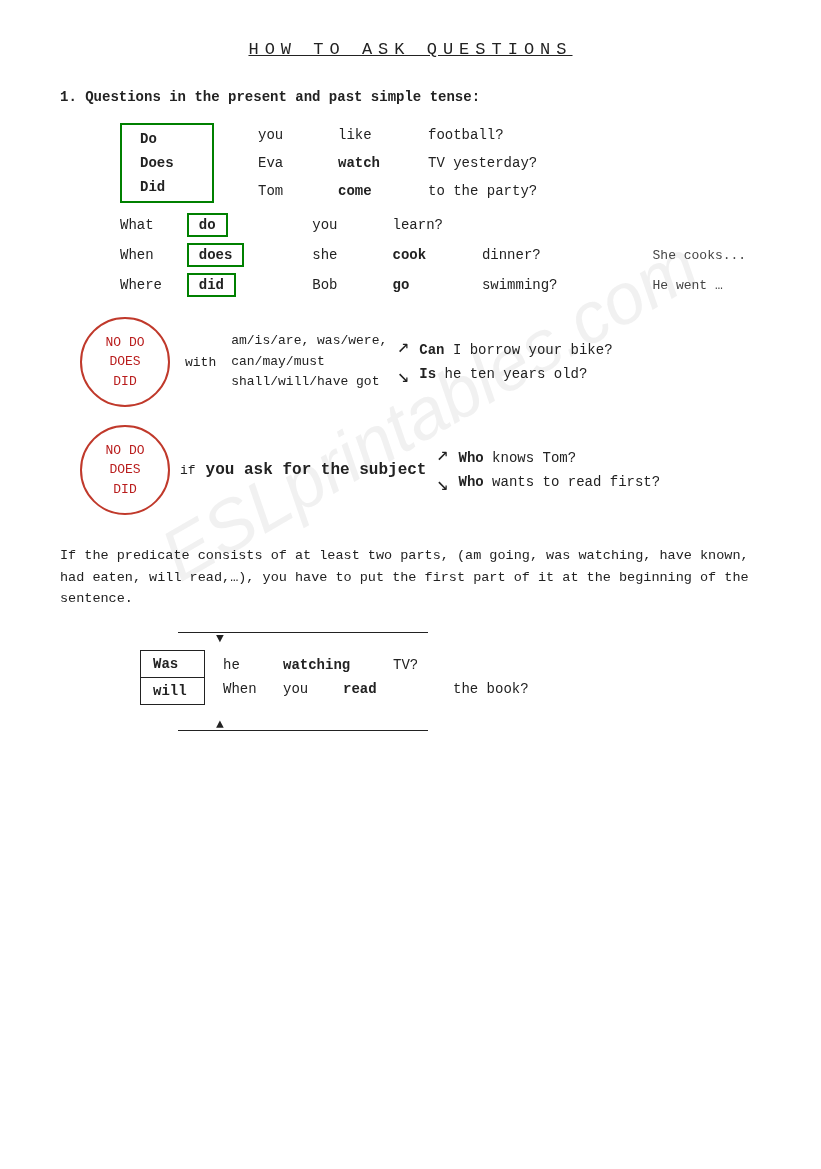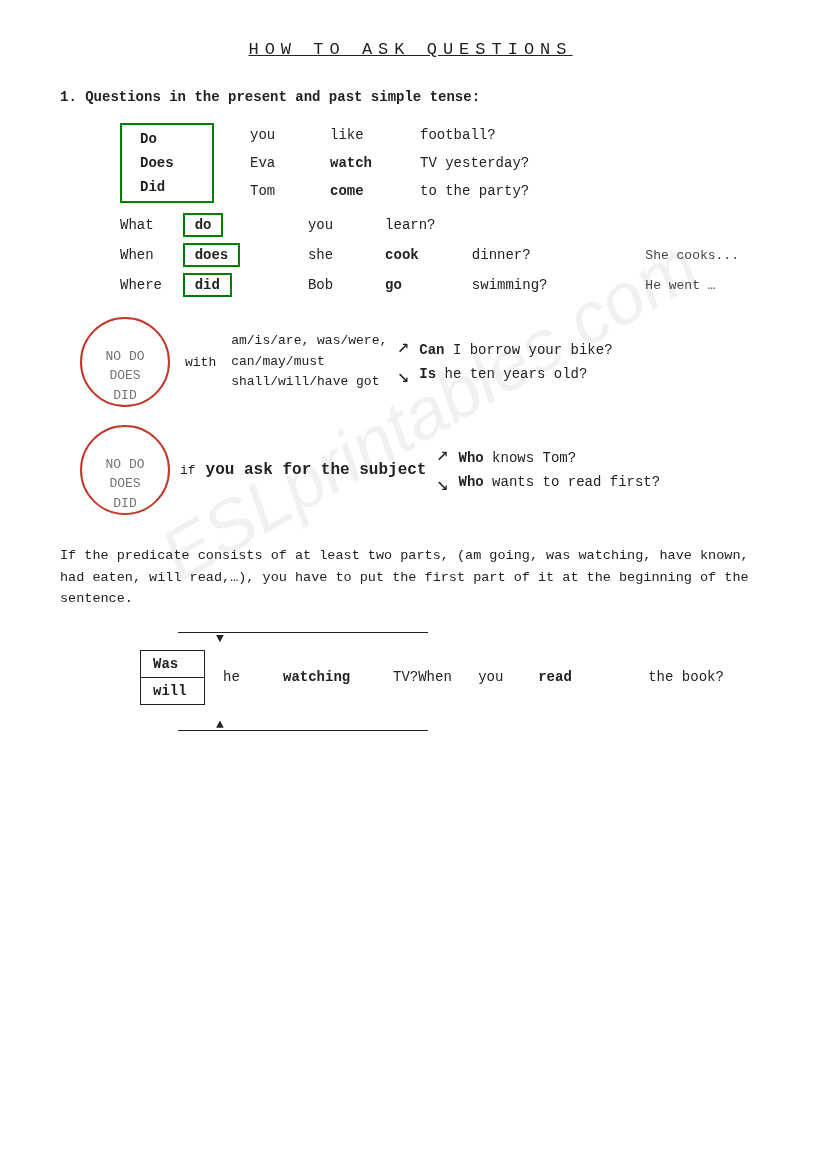--- a/index.html
+++ b/index.html
@@ -33,21 +33,21 @@
     .aux-cell {
       font-weight: bold;
       width: 70px;
       padding: 6px 10px;
       display: block;
     }
     .row-line {
       display: flex;
       align-items: center;
       margin-bottom: 4px;
-      gap: 0;
+      gap: 8px;
     }
     .col-aux {
       width: 130px;
       display: flex;
       align-items: center;
     }
     .col-subject {
       width: 80px;
     }
     .col-verb {
@@ -97,23 +97,23 @@
       white-space: nowrap;
     }
     .red-circle {
       border: 2.5px solid #c0392b;
       border-radius: 50%;
       width: 90px;
       height: 90px;
       display: flex;
       flex-direction: column;
       align-items: center;
-      justify-content: flex-end;
-      font-size: 13px;
-      color: #737373;
+      justify-content: center;
+      font-size: 13px;
+      color: #b91c1c;
       flex-shrink: 0;
     }
     .circle-content {
       text-align: center;
       line-height: 1.5;
     }
     .result-bold {
       font-weight: bold;
     }
 
@@ -311,21 +311,21 @@
           <div style="position:absolute;top:0;left:0;width:250px;border-top:1.5px solid #222;"></div>
           <div style="position:absolute;top:0;left:38px;font-size:13px;line-height:1;">▼</div>
         </div>
       </div>
 
       <div class="tense-row">
         <div style="display:flex;flex-direction:column;border:1.5px solid #222;min-width:65px;margin-right:18px;">
           <span class="bold" style="padding:5px 12px;border-bottom:1px solid #222;">Was</span>
           <span class="bold" style="padding:5px 12px;">will</span>
         </div>
-        <div style="display:flex;flex-direction:row;">
+        <div style="display:flex;flex-direction:column;gap:8px;">
           <div style="display:flex;align-items:center;gap:0;">
             <span style="width:60px;">he</span>
             <span class="bold" style="width:110px;">watching</span>
             <span>TV?</span>
           </div>
           <div style="display:flex;align-items:center;gap:0;">
             <span style="width:60px;">When</span>
             <span style="width:60px;">you</span>
             <span class="bold" style="width:110px;">read</span>
             <span>the book?</span>

